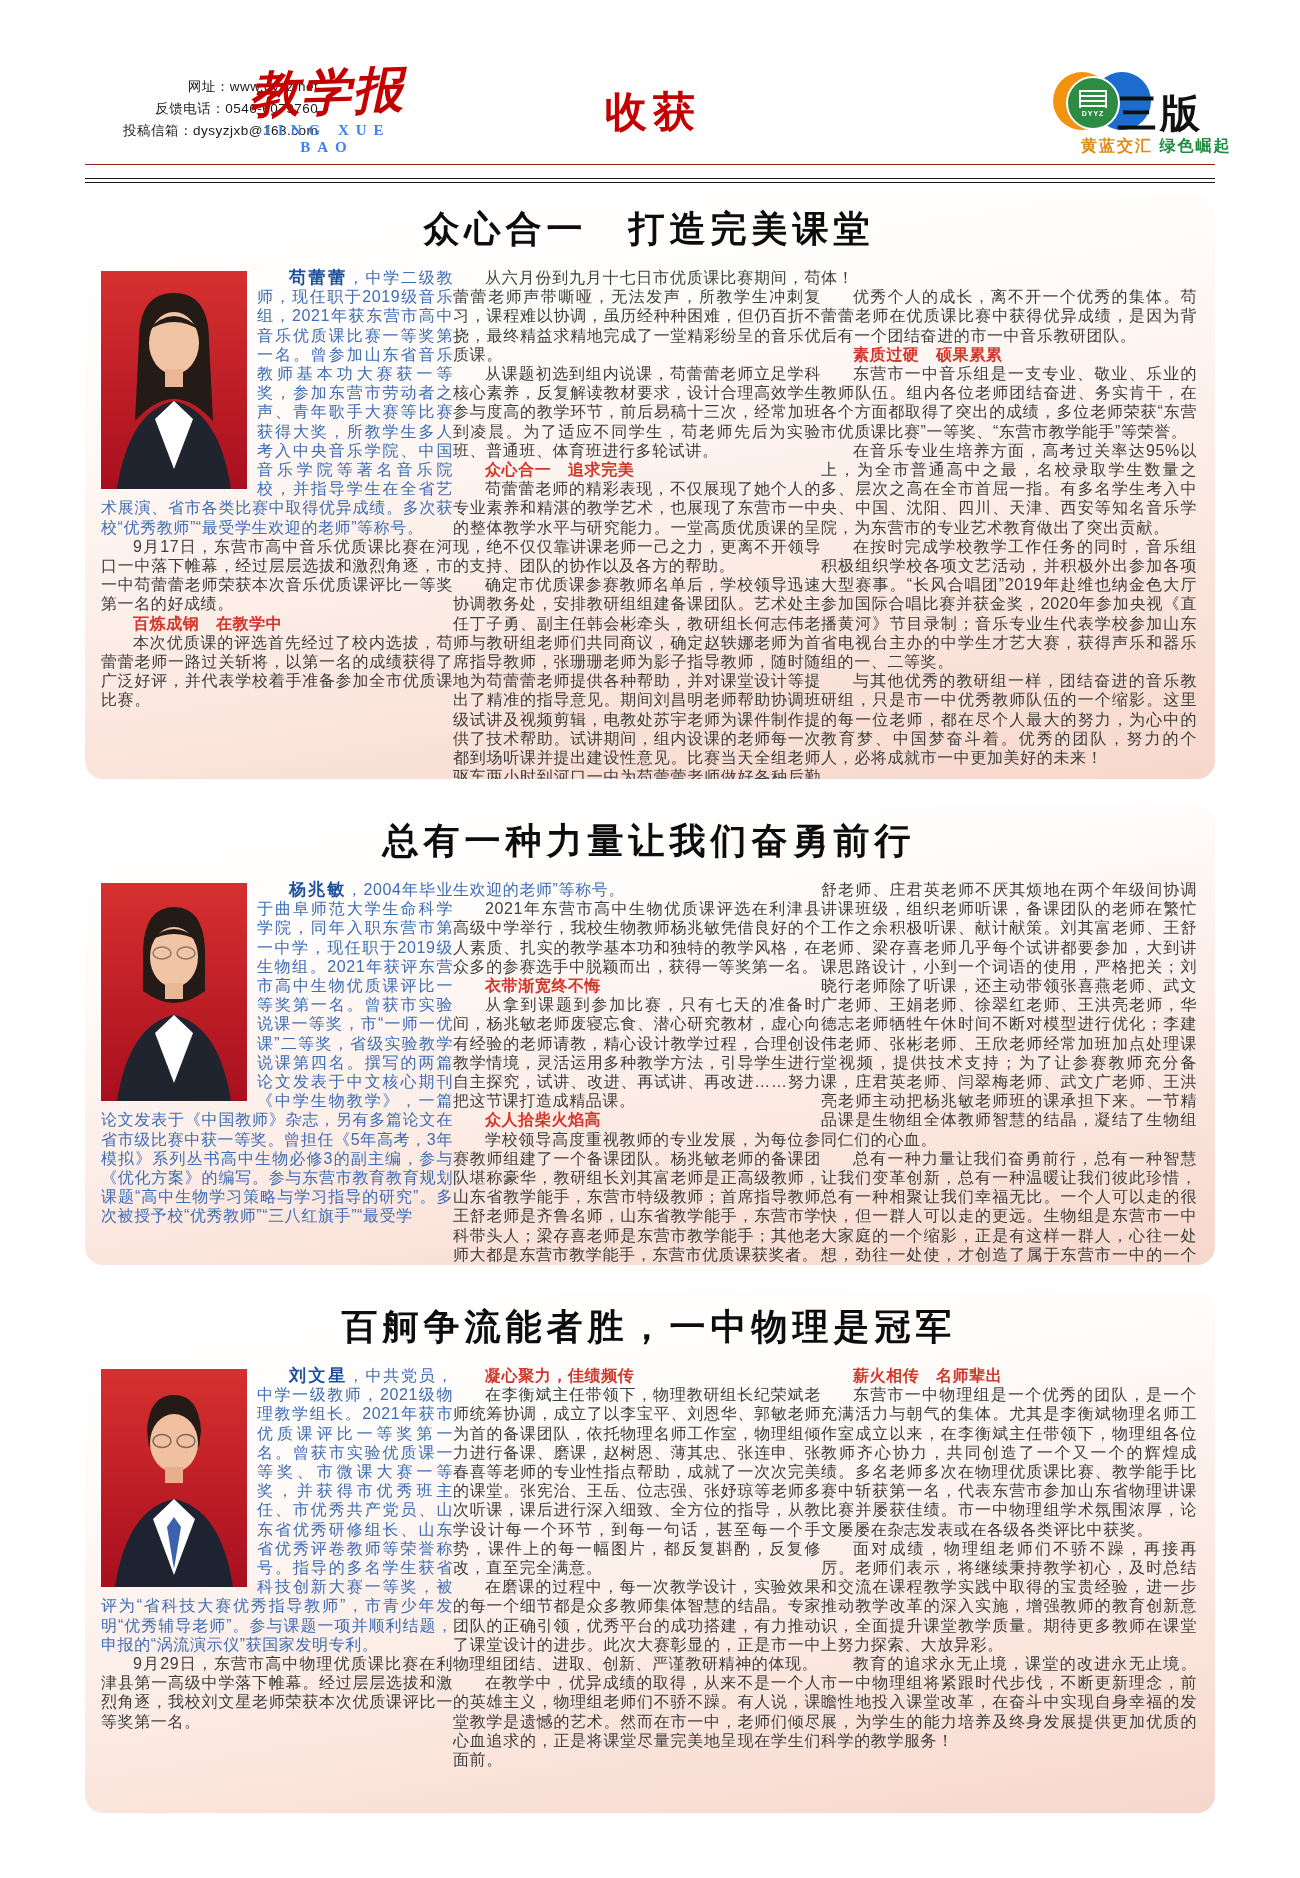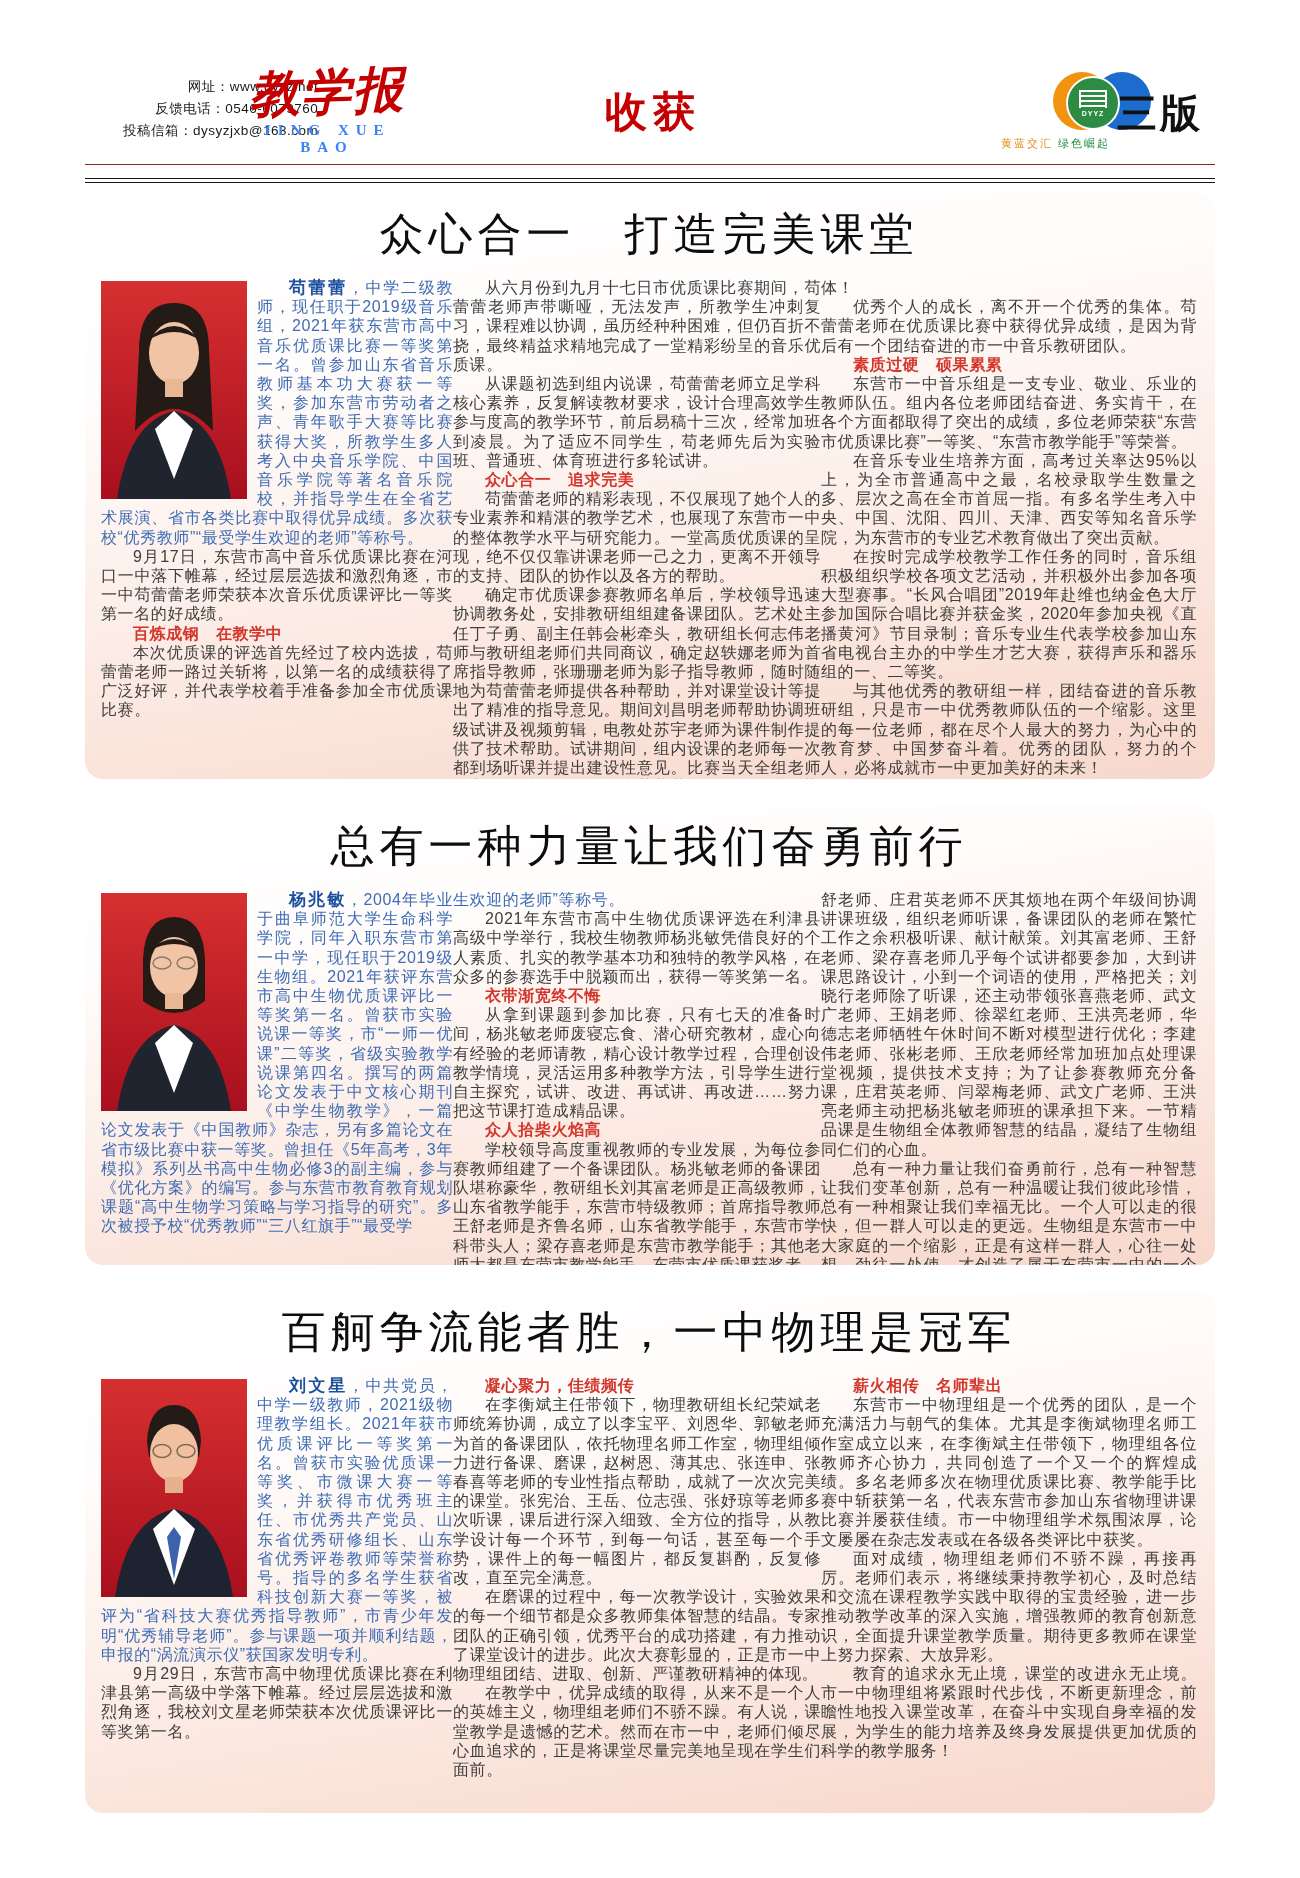--- a/index.html
+++ b/index.html
@@ -15,34 +15,34 @@
   .section-title{position:absolute;left:520px;top:14px;font-size:42px;font-weight:900;color:#c40000;letter-spacing:6px;}
   .logo{position:absolute;left:968px;top:2px;width:112px;height:62px;}
   .lc{position:absolute;border-radius:50%;width:58px;height:58px;top:0;}
   .lc.orange{left:0;background:#f2930f;}
   .lc.blue{left:40px;background:#1b6cce;}
   .lc.green{left:13px;top:4px;width:50px;height:50px;background:#2e8b44;border:2px solid #fff;display:flex;flex-direction:column;align-items:center;justify-content:center;}
   .bldg{width:24px;height:18px;background:
         repeating-linear-gradient(to bottom,#ffffff 0 2px,transparent 2px 5px);
         border-left:2px solid #fff;border-right:2px solid #fff;}
   .dyyz{font-size:7px;color:#fff;font-weight:700;letter-spacing:1px;margin-top:2px;}
-  .slogan{position:absolute;left:916px;top:66px;width:150px;font-size:11px;font-weight:400;letter-spacing:2px;white-space:nowrap;}
+  .slogan{position:absolute;left:996px;top:66px;width:150px;font-size:16px;font-weight:700;letter-spacing:2px;white-space:nowrap;}
   .slogan .y{color:#e08a12;}
   .slogan .g{color:#1f8b3e;}
   .pageno{position:absolute;right:12px;top:16px;font-family:"Liberation Serif",serif;font-size:40px;font-weight:900;color:#111;letter-spacing:3px;}
   .rule-red{border-top:1px solid #8e241c;margin-top:2px;}
   .rule-black{height:3px;border-top:1.5px solid #151515;border-bottom:1.5px solid #151515;margin-top:13px;}
 
   
   .article{position:relative;border-radius:18px;margin-top:26px;overflow:hidden;padding:8px 18px 0 16px;box-sizing:border-box;
     background:linear-gradient(171deg,#ffffff 0%,#fffdfc 26%,#fcebe4 62%,#f7d7cb 100%);}
   .article:nth-of-type(1){height:586px;margin-top:10px;}
   .article:nth-of-type(2){height:460px;}
   .article:nth-of-type(3){height:522px;}
-  .atitle{margin:4px 0 14px 0;text-align:center;font-family:"Liberation Serif",serif;font-weight:400;color:#0d0d0d;font-size:44px;letter-spacing:5px;}
+  .atitle{margin:4px 0 14px 0;text-align:center;font-family:"Liberation Serif",serif;font-weight:700;color:#0d0d0d;font-size:36px;letter-spacing:5px;}
   .cols{display:flex;}
   .col{flex:0 0 352px;min-width:0;}
   .col.c2{flex:0 0 368px;}
   .col.c3{flex:1 1 auto;}
   .blk{margin:0;text-align:justify;font-size:16px;line-height:19.2px;letter-spacing:.6px;color:#3d3d3d;}
   .blk.p,.blk.h,.blk.intro{text-indent:2em;}
   .blk.pc,.blk.introc{text-indent:0;}
   .blk.intro,.blk.introc{color:#3f6cb5;}
   .blk.intro b{color:#1d4f9f;letter-spacing:1.5px;font-size:17px;}
   .blk.h{color:#d3362b;font-weight:700;}

